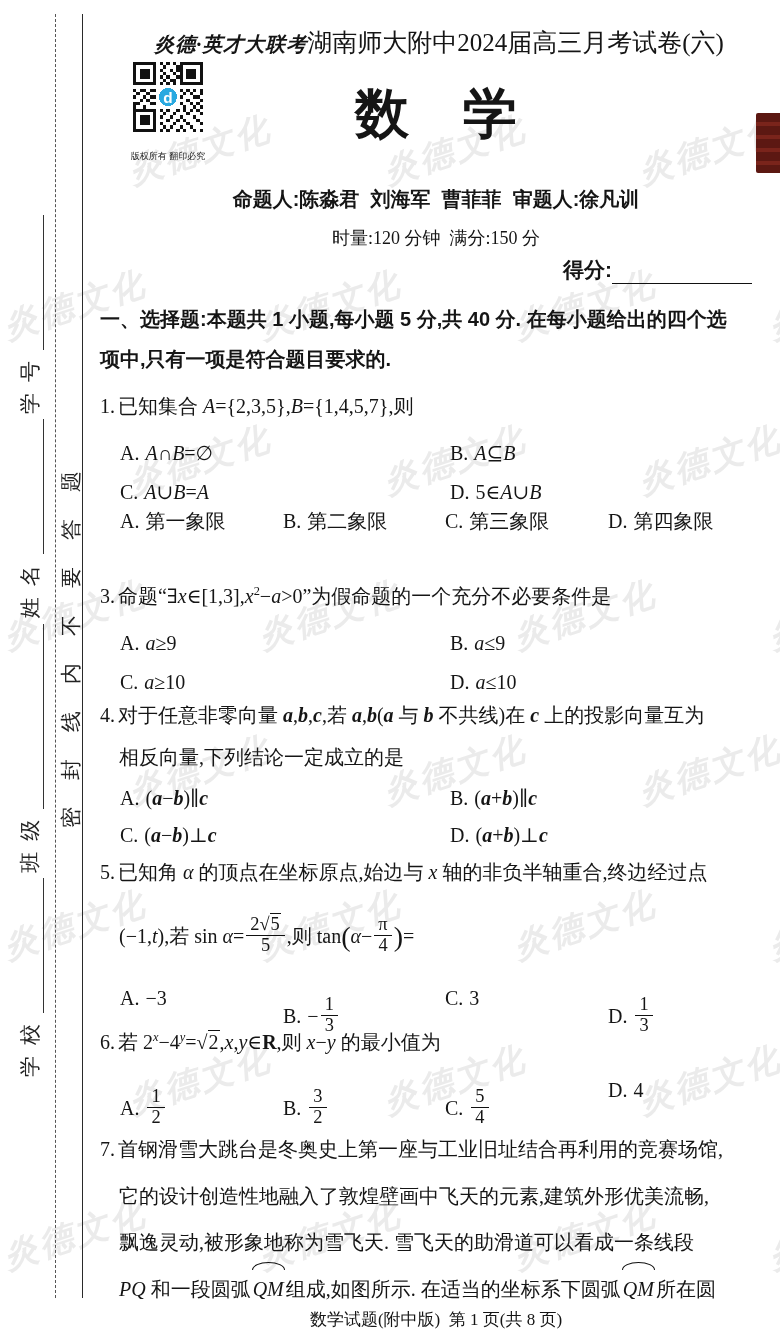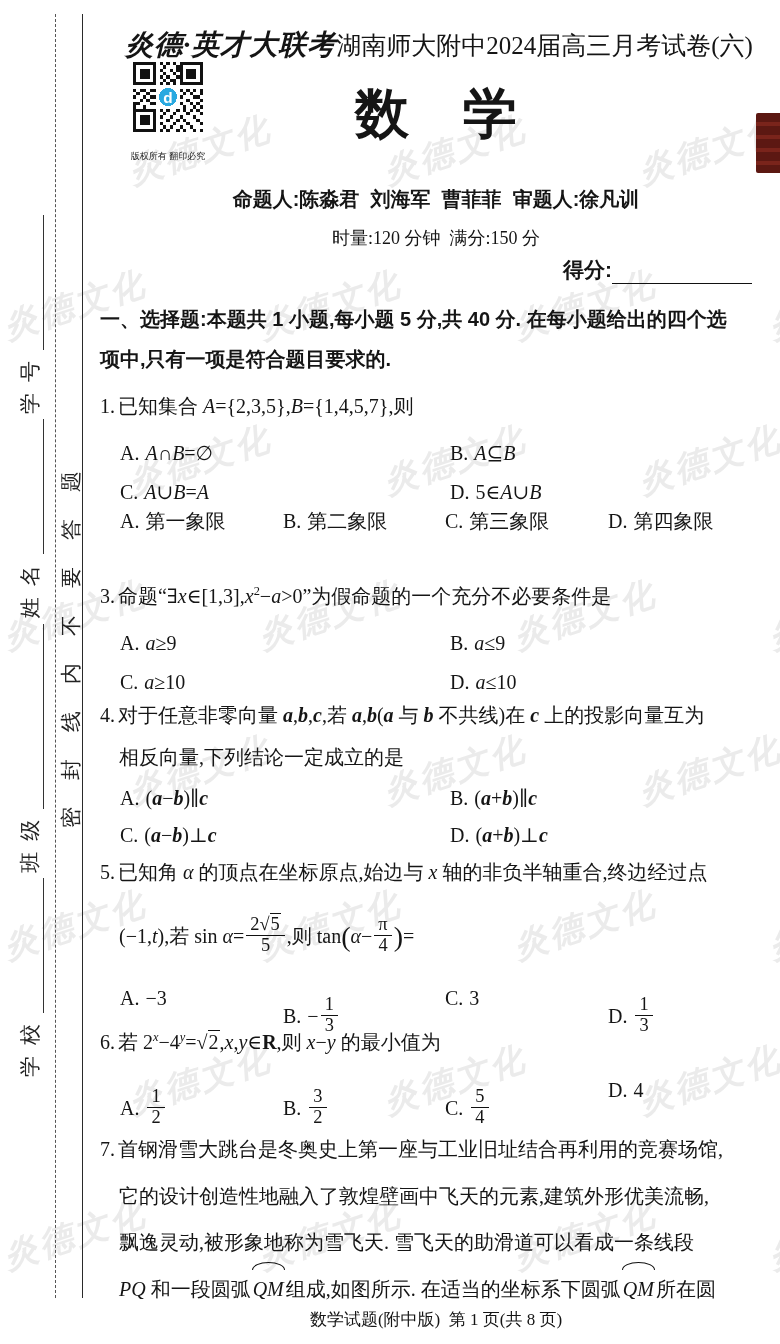--- a/index.html
+++ b/index.html
@@ -18,21 +18,21 @@
   .mfields{position:absolute;left:16px;top:1077px;width:862px;height:28px;
            transform:rotate(-90deg);transform-origin:0 0;display:flex;
            justify-content:space-between;align-items:flex-end;z-index:3;}
   .mfield{display:flex;align-items:flex-end;white-space:nowrap;}
   .mlabel{font-size:21px;letter-spacing:11px;color:#222;}
   .mline{display:inline-block;width:135px;height:22px;border-bottom:1.2px solid #333;}
   .mfield:nth-child(2) .mline{width:185px;}
   
   .main{position:absolute;left:100px;top:0;width:672px;height:1344px;z-index:1;}
   .title-line{position:absolute;top:26px;width:100%;text-align:center;white-space:nowrap;}
-  .brand{font-weight:bold;font-style:italic;font-size:28px;letter-spacing:1px;margin-left:6px;}
+  .brand{font-weight:bold;font-style:italic;font-size:20px;letter-spacing:1px;margin-left:6px;}
   .exam-title{font-size:25px;text-align:center;}
   .qr{position:absolute;left:33px;top:62px;width:70px;height:70px;}
   .qr-caption{position:absolute;left:22px;top:150px;width:92px;text-align:center;
               font-size:9px;font-family:"Liberation Sans","DejaVu Sans",sans-serif;color:#222;}
   .subject{position:absolute;top:78px;width:100%;text-align:center;font-size:54px;
            font-weight:bold;white-space:pre;}
   .authors{position:absolute;top:186px;width:100%;text-align:center;font-weight:bold;
            font-size:20px;white-space:pre;font-family:"Liberation Sans","DejaVu Sans",sans-serif;}
   .duration{position:absolute;top:226px;width:100%;text-align:center;font-size:18px;white-space:pre;}
   .score{position:absolute;top:256px;right:20px;display:flex;align-items:flex-end;}

